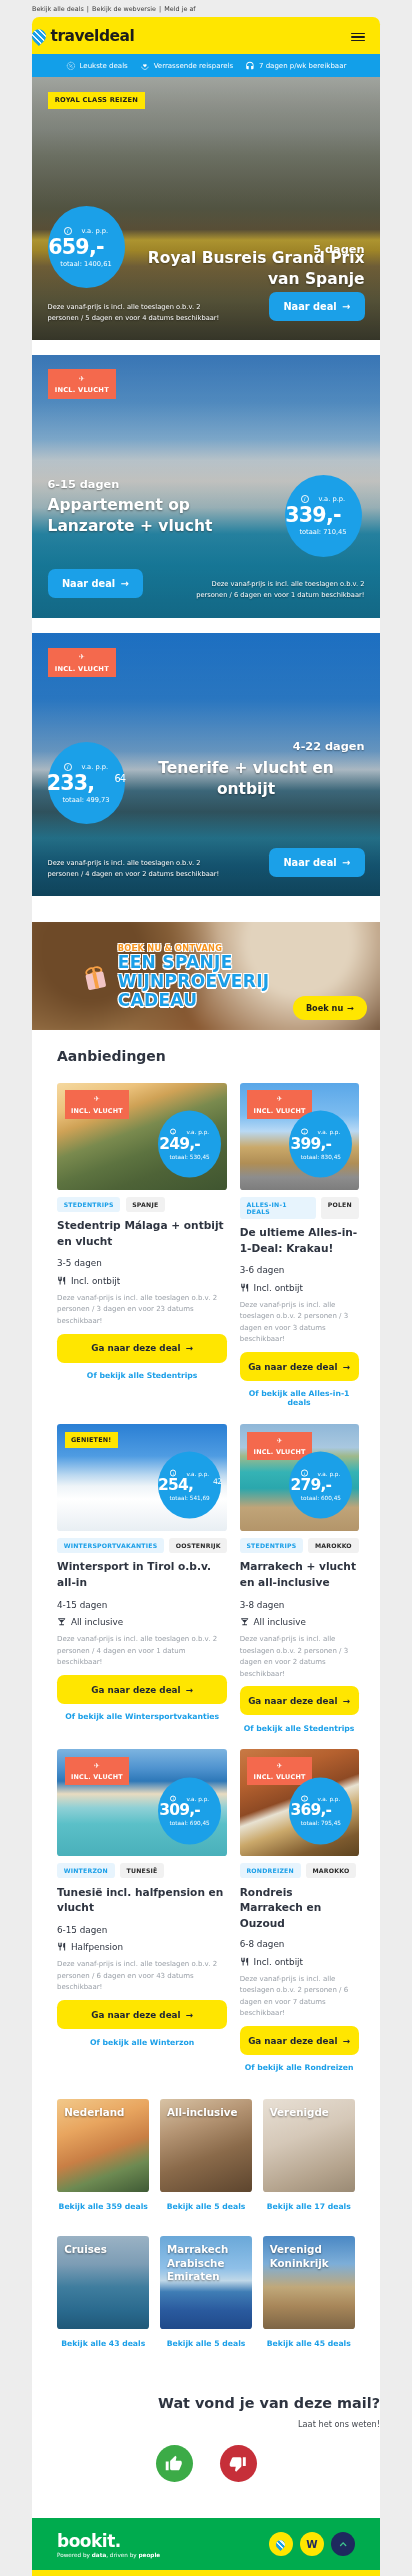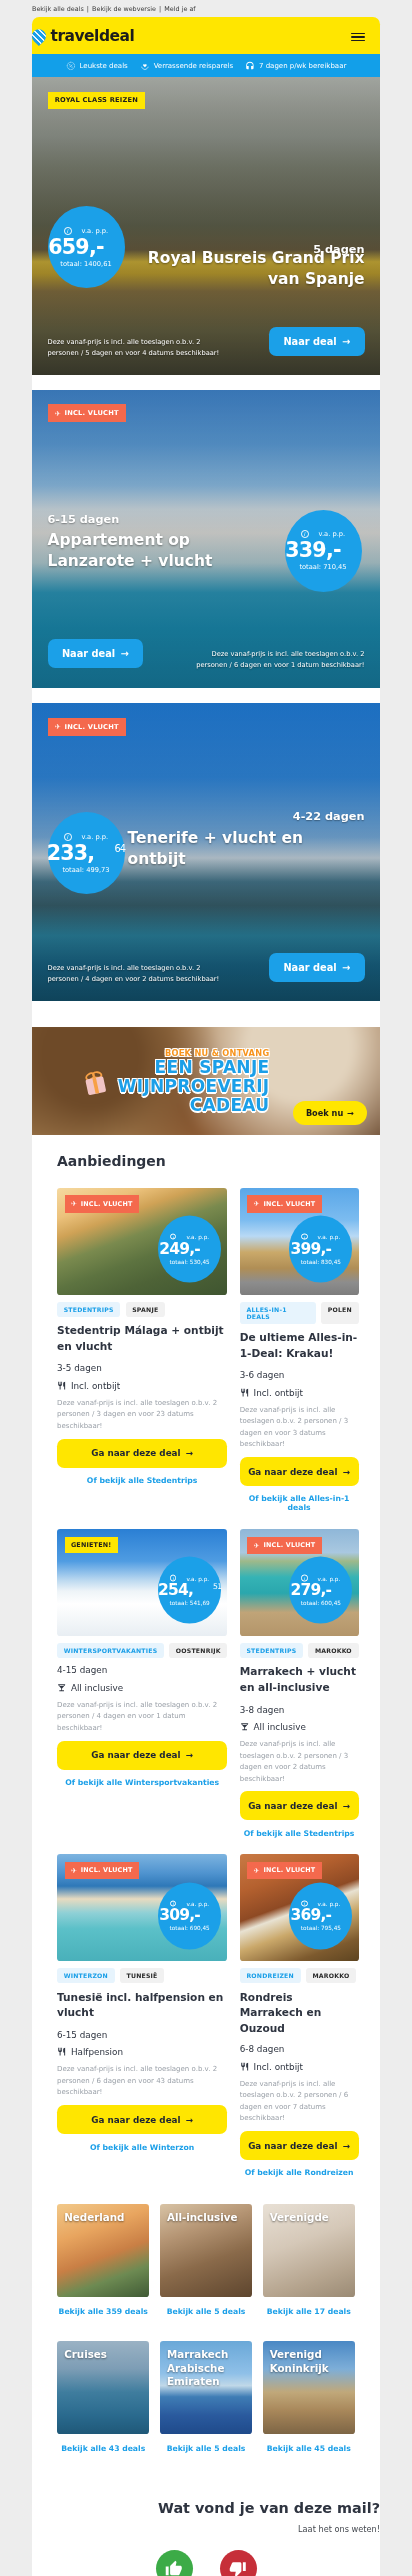--- a/index.html
+++ b/index.html
@@ -23,37 +23,37 @@
   .hamburger { position: absolute; right: 15.5px; top: 13.4px; width: 13.4px; cursor: pointer; }
   .hamburger div { height: 1.5px; background: #1d1d1b; margin: 2.1px 0; border-radius: 1px; }
 
   
   .uspbar { background: #129fe9; height: 23px; display: flex; align-items: center; justify-content: center;
             gap: 12px; color: #fff; font-size: 7px; }
   .usp { display: flex; align-items: center; gap: 4.1px; }
   .usp svg { width: 9.8px; height: 9.8px; }
 
   
-  .hero { position: relative; height: 298px; color: #fff; overflow: hidden; }
+  .hero { position: relative; height: 263px; color: #fff; overflow: hidden; }
   .hero::after { content: ""; position: absolute; inset: 0; background: linear-gradient(180deg, rgba(0,0,0,.08), rgba(0,0,0,.28)); pointer-events: none; }
   .hero > * { z-index: 2; position: absolute; }
   .gap28 { height: 14.4px; background: #fff; }
   .gap30 { height: 15.5px; background: #fff; }
   .gap50 { height: 26px; background: #fff; }
 
   .ph-gp { background: linear-gradient(180deg,#aeb2ac 0%,#9a9e96 12%,#8f948b 20%,#7c8172 30%,#6f7260 40%,#63654f 50%,
             #6d6143 58%, #d8b93c 62%, #c9a832 66%, #8d7746 72%, #6f6b49 85%, #4a4a38 100%); }
   .ph-lanzarote { background: linear-gradient(180deg,#3d7fc4 0%,#5a9bd6 18%,#8fc1e9 32%,#d8e6ee 40%,#e8e9e6 48%,
             #bcd9e0 58%, #2fa3c9 68%, #1d9bc4 80%, #1a8fb8 100%); }
   .ph-tenerife { background: linear-gradient(180deg,#1f78d1 0%,#2f87dc 25%,#7ab2e4 45%,#cfe0ec 52%,#4a7f96 60%,
             #3c6775 68%, #2e8fae 78%, #1b6f94 88%, #155d7d 100%); }
 
   .label { padding: 4.6px 7.2px; font-size: 6.7px; font-weight: bold; letter-spacing: 0.2px; display: inline-flex; align-items: center; gap: 3.6px; }
   .label-yellow { background: #ffe600; color: #1d1d1b; }
-  .label-orange { background: #f4694d; color: #fff; }
+  .label-orange { background: #f4694d; color: #fff; flex-direction: column; }
   .plane::before { content: "✈"; font-size: 7.2px; }
 
   .bubble { width: 77px; height: 82px; background: #1ba0e8; border-radius: 50%;
             display: flex; flex-direction: column; align-items: center; justify-content: center; gap: 2.1px; color:#fff; }
   .bubble .vapp { font-size: 6.7px; display: flex; align-items: center; gap: 10px; }
   .info-i { width: 7.7px; height: 7.7px; border: 0.7px solid #fff; border-radius: 50%; display: inline-flex;
             align-items: center; justify-content: center; font-size: 5.2px; font-style: italic; }
   .info-i::before { content: "i"; }
   .bubble .big { font-size: 20.6px; font-weight: 800; letter-spacing: -0.8px; line-height: 1; }
   .bubble .big sup { font-size: 9.8px; font-weight: 400; margin-left: 20px; }
@@ -80,34 +80,34 @@
   .hero--2 .bubble { right: 18.5px; top: 120px; }
   .hero--2 .hero-duration { left: 15.5px; top: 123px; }
   .hero--2 .hero-title { left: 15.5px; top: 140px; width: 206px; }
   .hero--2 .btn-blue { left: 15.5px; bottom: 19.6px; }
   .hero--2 .hero-fine { right: 15.5px; bottom: 16.5px; width: 185px; text-align: right; }
 
   
   .hero--3 .label { top: 14.4px; left: 15.5px; }
   .hero--3 .bubble { left: 15.5px; top: 109px; }
   .hero--3 .hero-duration { right: 15.5px; top: 107px; }
-  .hero--3 .hero-title { right: 15.5px; top: 125px; width: 237px; text-align: left; }
+  .hero--3 .hero-title { right: 15.5px; top: 125px; width: 237px; text-align: center; }
   .hero--3 .hero-fine { left: 15.5px; bottom: 16.5px; width: 178px; }
   .hero--3 .btn-blue { right: 15.5px; bottom: 19.6px; }
 
   
   .banner { position: relative; height: 108px; overflow: hidden; }
   .banner-bg { position: absolute; inset: -6.2px; filter: blur(3.1px);
     background: radial-gradient(circle at 18% 30%, #6e4a28 0 16%, transparent 42%),
                 radial-gradient(circle at 76% 22%, #e2d3bd 0 18%, transparent 46%),
                 radial-gradient(circle at 58% 72%, #8a5a33 0 22%, transparent 55%),
                 linear-gradient(135deg,#7a5733,#caa069 45%,#8a5d36 75%,#5d3d24); }
   .banner-inner { position: relative; z-index: 2; height: 100%; display: flex; align-items: center; justify-content: center; gap: 8.2px; padding-right: 62px; }
   .gift { transform: rotate(-12deg); }
-  .banner-text { text-align: right; }
+  .banner-text { text-align: left; }
   .banner-l1 { font-size: 8.2px; font-weight: 800; color: #f7941d; letter-spacing: 0.3px;
     text-shadow: -1px -1px 0 #fff, 1px -1px 0 #fff, -1px 1px 0 #fff, 1px 1px 0 #fff; }
   .banner-big { font-size: 17px; font-weight: 800; color: #1b9fe8; line-height: 1.1; letter-spacing: 0.3px;
     text-shadow: -1px -1px 0 #fff, 1px -1px 0 #fff, -1px 1px 0 #fff, 1px 1px 0 #fff, 0 1.5px 0 #fff; }
   .btn-yellow-pill { position: absolute; z-index: 3; right: 13.4px; bottom: 10.3px; background: #ffe600; color: #1d1d1b;
     font-size: 8.2px; font-weight: 700; border: none; border-radius: 12.4px; padding: 7.2px 12.4px; cursor: pointer;
     display: inline-flex; align-items: center; gap: 4.1px; font-family: inherit; }
 
   
   .offers { background: #fff; padding-top: 17.5px; }
@@ -395,28 +395,29 @@
       </div>
 
       <div class="card" data-name="deal-card-tirol">
         <div class="card-img ph-tirol" data-name="deal-image">
           <span class="label label-yellow" data-name="deal-label">GENIETEN!</span>
           <div class="bubble" data-name="price-bubble">
             <span class="vapp">
                 <span class="info-i" data-name="info-icon"></span>
                 <span>v.a. p.p.</span>
               </span>
-            <span class="big"><span>254,</span><sup>51</sup></span>
+            <span class="big"><span>254,</span><sup>42</sup></span>
             <span class="tot">totaal: 541,69</span>
           </div>
         </div>
         <div class="tags">
             <span class="chip chip-blue" data-name="category-chip">WINTERSPORTVAKANTIES</span>
             <span class="chip chip-gray" data-name="country-chip">OOSTENRIJK</span>
           </div>
+        <div class="card-title" data-name="deal-title">Wintersport in Tirol o.b.v. all-in</div>
         <div class="card-duration" data-name="deal-duration">4-15 dagen</div>
         <div class="meal" data-name="meal-info">
             <svg data-name="cocktail-icon" viewBox="0 0 24 24">
               <path d="M21 5V3H3v2l8 9v5H6v2h12v-2h-5v-5l8-9zM7.43 7L5.66 5h12.69l-1.78 2H7.43z"></path>
             </svg>
             <span>All inclusive</span>
           </div>
         <div class="card-fine" data-name="deal-fine-print">Deze vanaf-prijs is incl. alle toeslagen o.b.v. 2 personen / 4 dagen en voor 1 datum beschikbaar!</div>
         <button class="btn-card" data-name="ga-naar-deal-button">
             <span>Ga naar deze deal</span>

